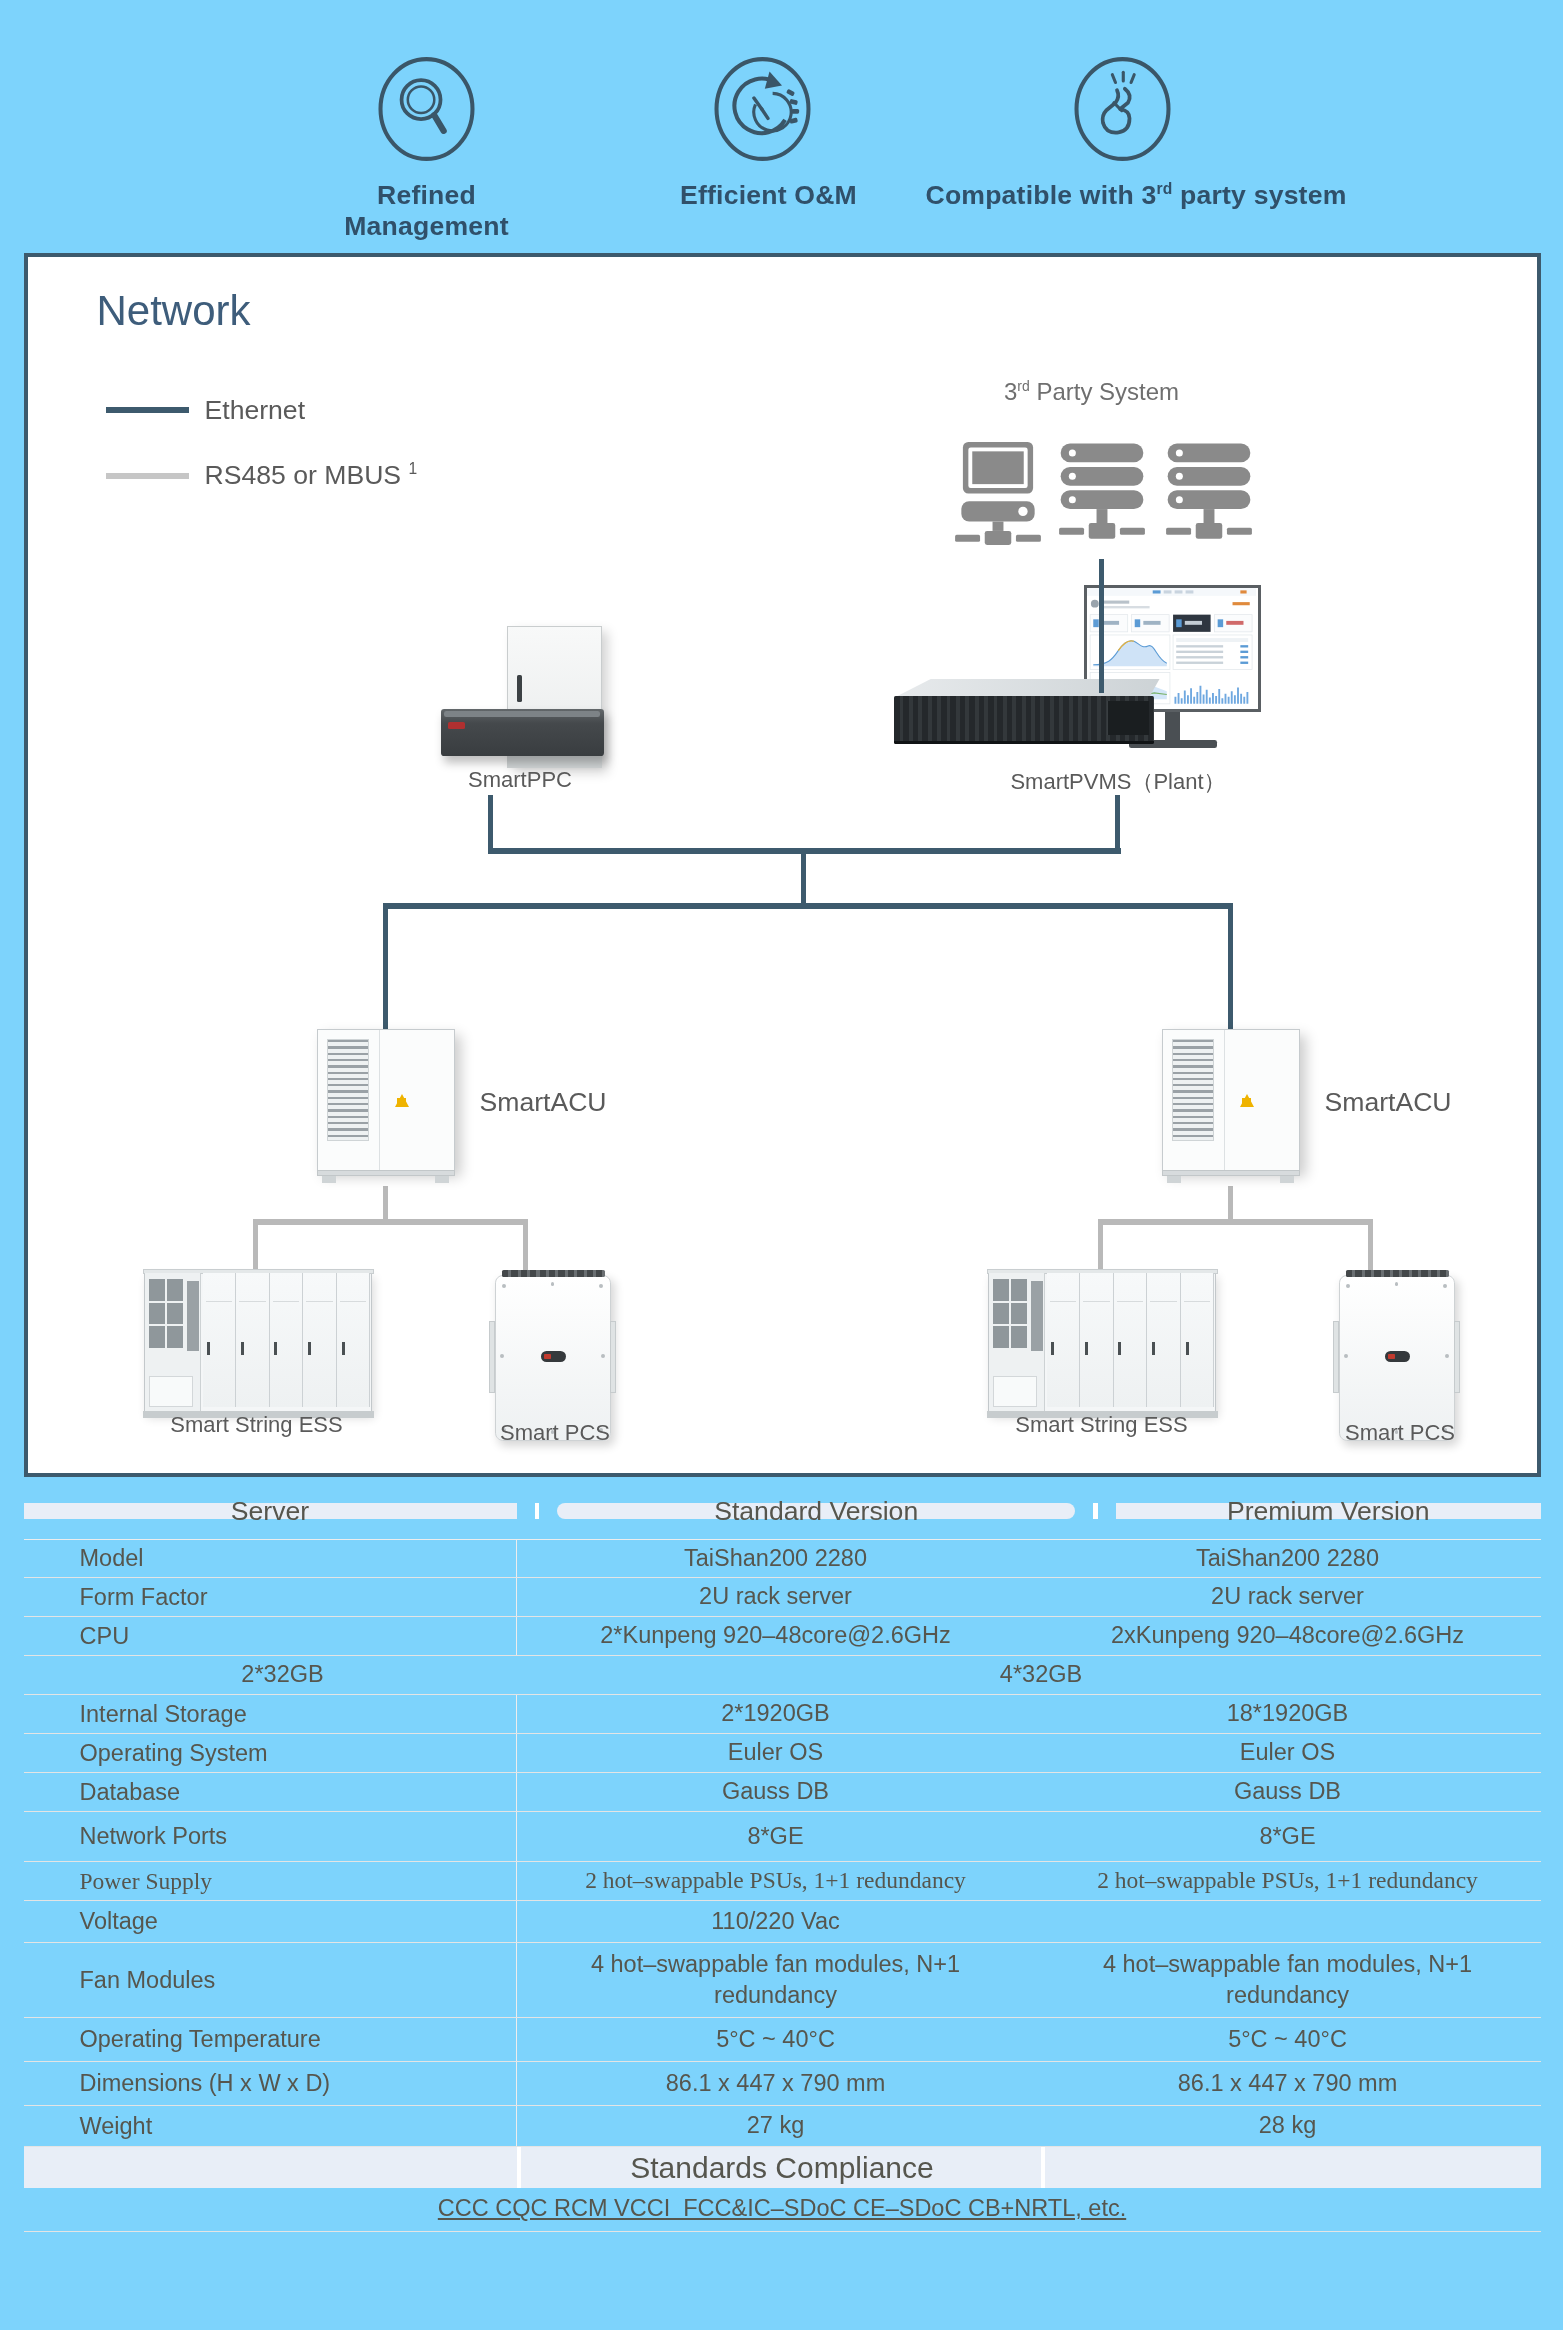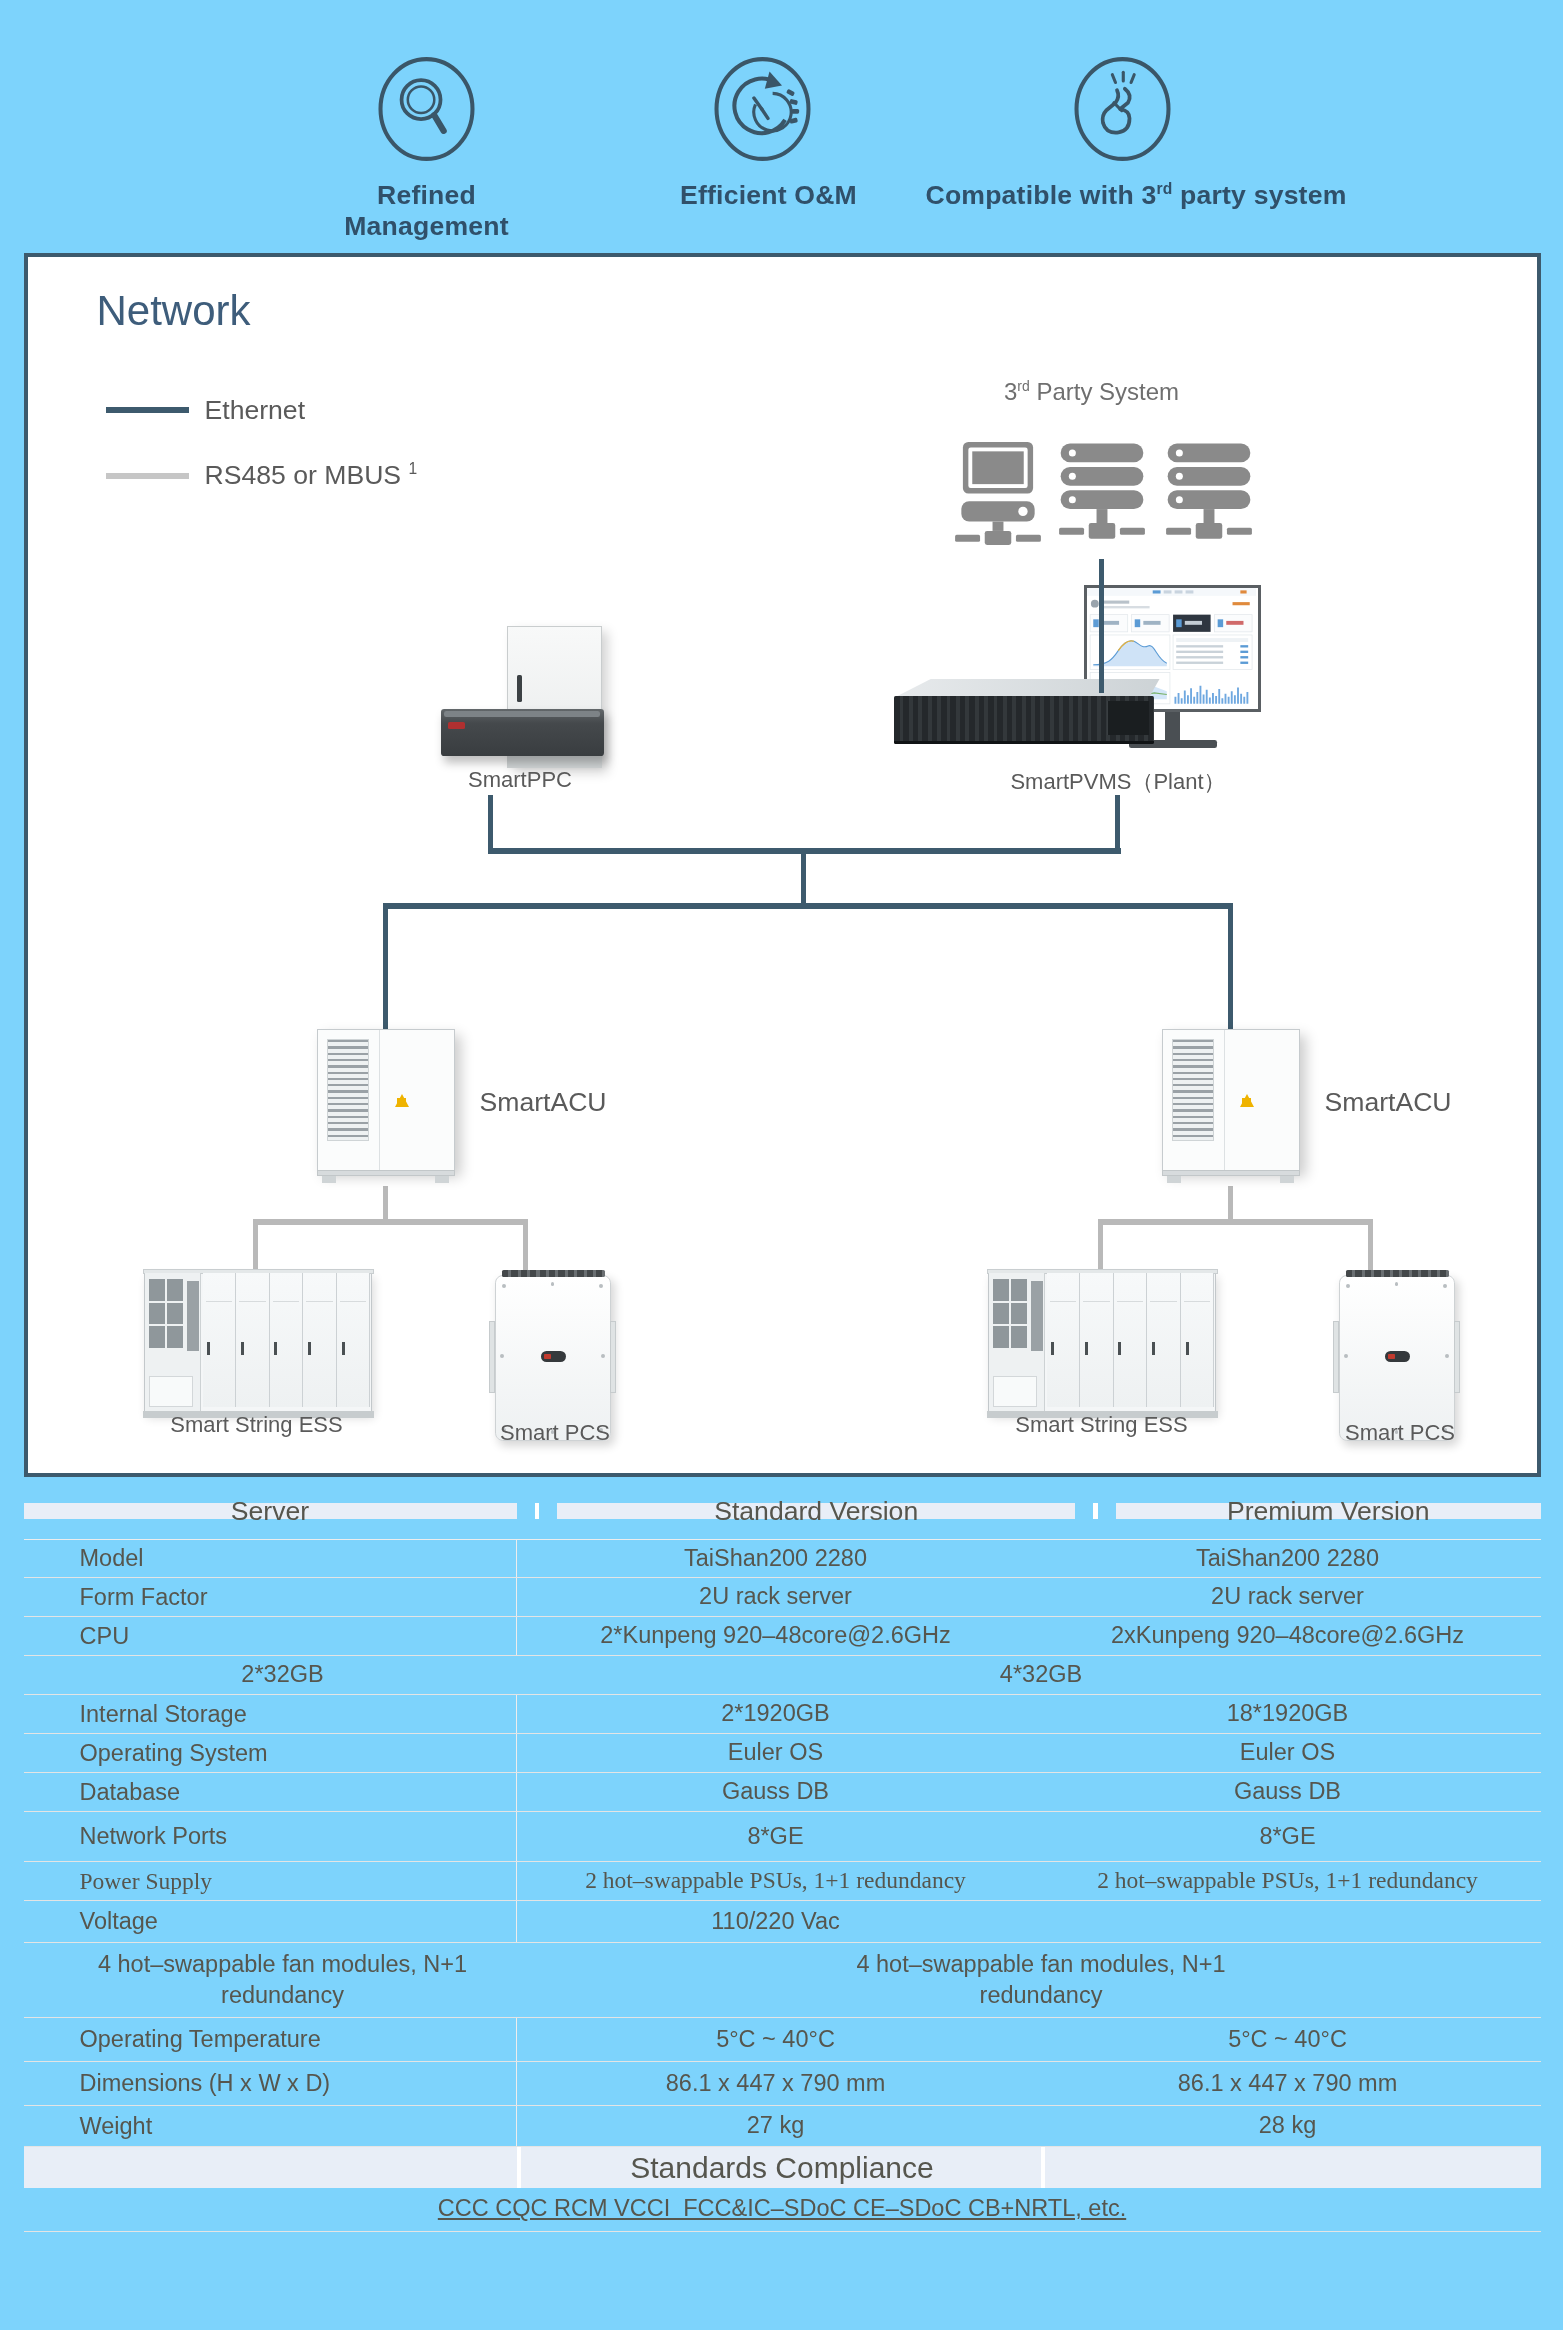--- a/index.html
+++ b/index.html
@@ -81,21 +81,21 @@
   .pcs .bracket-l, .pcs .bracket-r { position:absolute; width:5.5px; height:72px; background:#dfe3e4; border:0.8px solid #c6cbcd; top:45px; }
   .pcs .bracket-l { left:-6.3px; } .pcs .bracket-r { right:-6.3px; }
   .pcs .screw { position:absolute; width:3.9px; height:3.9px; border-radius:50%; background:#b9bec1;
     box-shadow:6.3px 0 0 0 transparent; }
 
   
   #spec { position:absolute; left:23.5px; top:1503px; width:1517px; }
   .thead { display:flex; height:16px;gap:18px; }
   .thead .cell { background:#e8eef7; display:flex; align-items:center; justify-content:center; font-size:26.6px; color:#56564e; }
   .thead .c1 { width:493px; } .thead .gap { width:4.7px; background:#fff; }
-  .thead .c2 { width:518px; } .thead .c3 { flex:1; }
+  .thead .c2 { width:518px;border-radius:9px; } .thead .c3 { flex:1; }
   .tspacer { height:20.3px; }
   .secbar { position:relative; height:41px; background:#e8eef7; display:flex; align-items:center; justify-content:center; font-size:30px; color:#56564e; }
   .secbar .seam1, .secbar .seam2 { position:absolute; top:0; width:4.7px; height:100%; background:#fff; }
   .secbar .seam1 { left:493px; } .secbar .seam2 { left:1017px; }
   .trow { display:flex; align-items:center; border-bottom:1.6px solid #e4e4e4; }
   .trow.first { border-top:1.6px solid #eceded; }
   .trow .lab { width:493px; padding-left:56px; font-size:23.5px; color:#56564e; border-right:1.6px solid #ededed; align-self:stretch; display:flex; align-items:center; }
   .trow .val { width:518px; text-align:center; font-size:23.5px; color:#56564e; padding:0 15.6px; }
   .trow .val2 { flex:1; text-align:center; font-size:23.5px; color:#56564e; padding:0 15.6px; }
   .trow .val span, .trow .val2 span { display:inline-block; max-width:438px; line-height:1.35; }
@@ -481,20 +481,21 @@
       <div class="lab">Power Supply</div>
       <div class="val"><span>2 hot–swappable PSUs, 1+1 redundancy</span></div>
       <div class="val2"><span>2 hot–swappable PSUs, 1+1 redundancy</span></div>
     </div>
     <div class="trow" style="min-height:42px;">
       <div class="lab">Voltage</div>
       <div class="val"><span>110/220 Vac</span></div>
       <div class="val2"><span></span></div>
     </div>
     <div class="trow" style="min-height:75px;">
+      <div class="lab">Fan Modules</div>
       <div class="val"><span style="max-width:375px;">4 hot–swappable fan modules, N+1 redundancy</span></div>
       <div class="val2"><span style="max-width:375px;">4 hot–swappable fan modules, N+1 redundancy</span></div>
     </div>
     <div class="trow" style="min-height:44px;">
       <div class="lab">Operating Temperature</div>
       <div class="val"><span>5°C ~ 40°C</span></div>
       <div class="val2"><span>5°C ~ 40°C</span></div>
     </div>
     <div class="trow" style="min-height:44px;">
       <div class="lab">Dimensions (H x W x D)</div>

